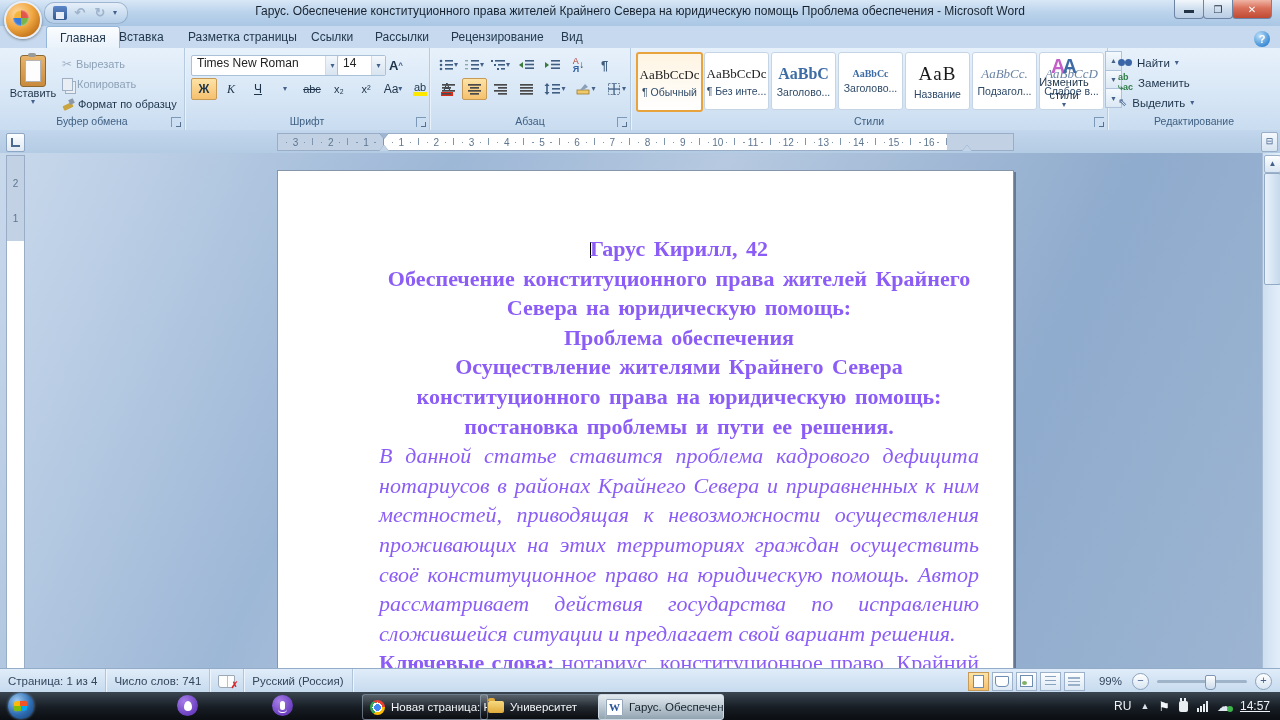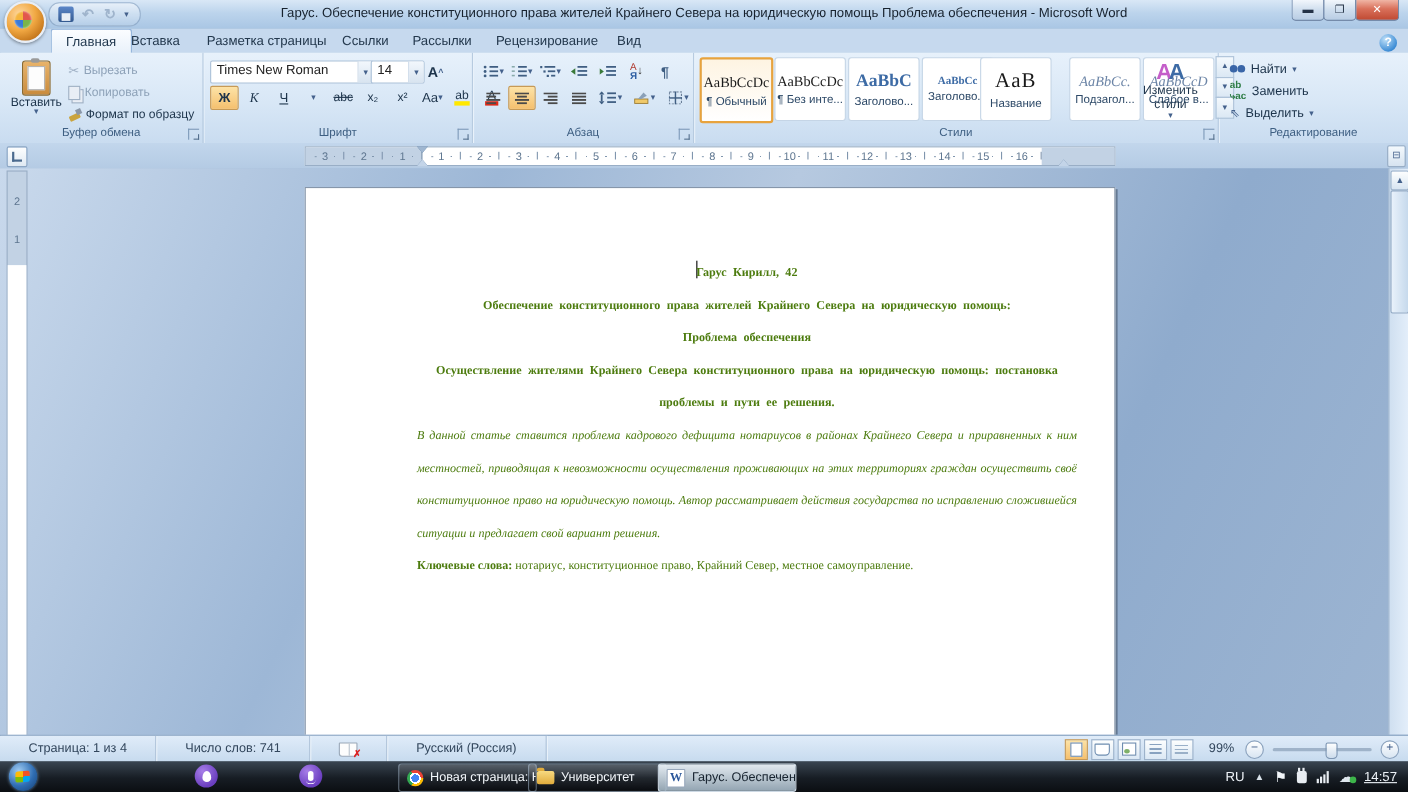--- a/index.html
+++ b/index.html
@@ -148,40 +148,40 @@
   
   #docarea{position:absolute;left:0;top:153px;width:1280px;height:515px;overflow:hidden;
     background:linear-gradient(115deg,#c9d9ec 0%,#9db7d6 30%,#b6c9e0 48%,#8fabcd 75%,#9db5d2 100%);}
   #vruler{position:absolute;left:6px;top:2px;width:17px;height:513px;background:#c2d2e4;
     border:1px solid #99aec6;font-size:10px;color:#5d758f;}
   #vruler .white{position:absolute;left:0;right:0;top:85px;bottom:0;background:#fff;}
   #vruler .vnum{position:absolute;left:0;right:0;text-align:center;}
   #page{position:absolute;left:277px;top:17px;width:735px;height:498px;background:#fff;
     border:1px solid #8696aa;box-shadow:2px 2px 0 rgba(60,75,95,.55);}
   #page-inner{position:absolute;left:101px;right:34px;top:63px;
-    font-family:"Liberation Serif","DejaVu Serif",serif;font-size:11px;line-height:29.6px;color:#4d7c0f;}
+    font-family:"Liberation Serif","DejaVu Serif",serif;font-size:22px;line-height:29.6px;color:#8b5cf6;}
   .p-center{text-align:center;font-weight:bold;word-spacing:3px;}
   #author-line{margin-bottom:13px;}
   .caret{display:inline-block;width:1px;height:16px;background:#000;vertical-align:-2px;margin-right:-1px;}
   #abstract{font-style:italic;text-align:justify;margin-top:2px;}
   #keywords{text-align:justify;}
   #keywords b{font-weight:bold;}
 
   
   #scrollbar{position:absolute;right:0;top:0;width:17px;height:515px;background:linear-gradient(90deg,#cfdff0,#e3eefa);border-left:1px solid #a8bdd4;}
   .scr-btn{position:absolute;left:1px;width:15px;height:16px;background:linear-gradient(#fdfefe,#d8e5f2);
     border:1px solid #9db2ca;border-radius:2px;color:#44618c;font-size:8px;text-align:center;line-height:15px;}
   #scr-thumb{position:absolute;left:1px;top:20px;width:15px;height:110px;background:linear-gradient(90deg,#e9f2fb,#c6d9ec);
     border:1px solid #93aac4;border-radius:2px;}
 
   
   #statusbar{position:absolute;left:0;top:668px;width:1280px;height:24px;
     background:linear-gradient(#e0ecf9,#c6daee);border-top:1px solid #93acc8;
     font-size:11.5px;color:#32465c;display:flex;align-items:center;}
-  .st-item{padding:0 26px;height:100%;display:flex;align-items:center;gap:6px;border-right:1px solid #b0c4da;
+  .st-item{padding:0 8px;height:100%;display:flex;align-items:center;gap:6px;border-right:1px solid #b0c4da;
     box-shadow:1px 0 0 #eef5fc;justify-content:center;}
   .book-ico{width:15px;height:11px;background:#fdfdfd;border:1px solid #9aa8b8;border-radius:1px 1px 3px 3px;position:relative;}
   .book-ico::before{content:"";position:absolute;left:50%;top:0;bottom:0;width:1px;background:#b8c2ce;}
   .book-x{position:absolute;right:-4px;bottom:-3px;color:#d22;font-size:9px;font-weight:bold;}
   #st-right{margin-left:auto;display:flex;align-items:center;gap:4px;padding-right:8px;}
   .view-btn{width:19px;height:17px;border:1px solid #9db2ca;background:linear-gradient(#fdfefe,#dbe8f4);
     display:flex;align-items:center;justify-content:center;margin-left:-1px;}
   .view-btn.on{background:linear-gradient(#fde3a7,#f5c06e);border-color:#c79a56;}
   .vb-page{width:9px;height:11px;background:#fff;border:1px solid #6e8db0;}
   .vb-book{width:12px;height:9px;background:#fff;border:1px solid #6e8db0;border-radius:1px 1px 4px 4px;}
@@ -468,21 +468,21 @@
       <span class="sc-name">¶ Без инте...</span>
     </div>
     <div class="stylecard sc-h" style="left:140px">
       <span class="sc-prev" style="font-size:16px">AaBbC</span>
       <span class="sc-name">Заголово...</span>
     </div>
     <div class="stylecard sc-h" style="left:207px">
       <span class="sc-prev" style="font-size:10px">AaBbCc</span>
       <span class="sc-name">Заголово...</span>
     </div>
-    <div class="stylecard sc-big" style="left:260px">
+    <div class="stylecard sc-big" style="left:274px">
       <span class="sc-prev">AaB</span>
       <span class="sc-name">Название</span>
     </div>
     <div class="stylecard sc-it" style="left:341px">
       <span class="sc-prev">AaBbCc.</span>
       <span class="sc-name">Подзагол...</span>
     </div>
     <div class="stylecard sc-it" style="left:408px">
       <span class="sc-prev">AaBbCcD</span>
       <span class="sc-name">Слабое в...</span>

